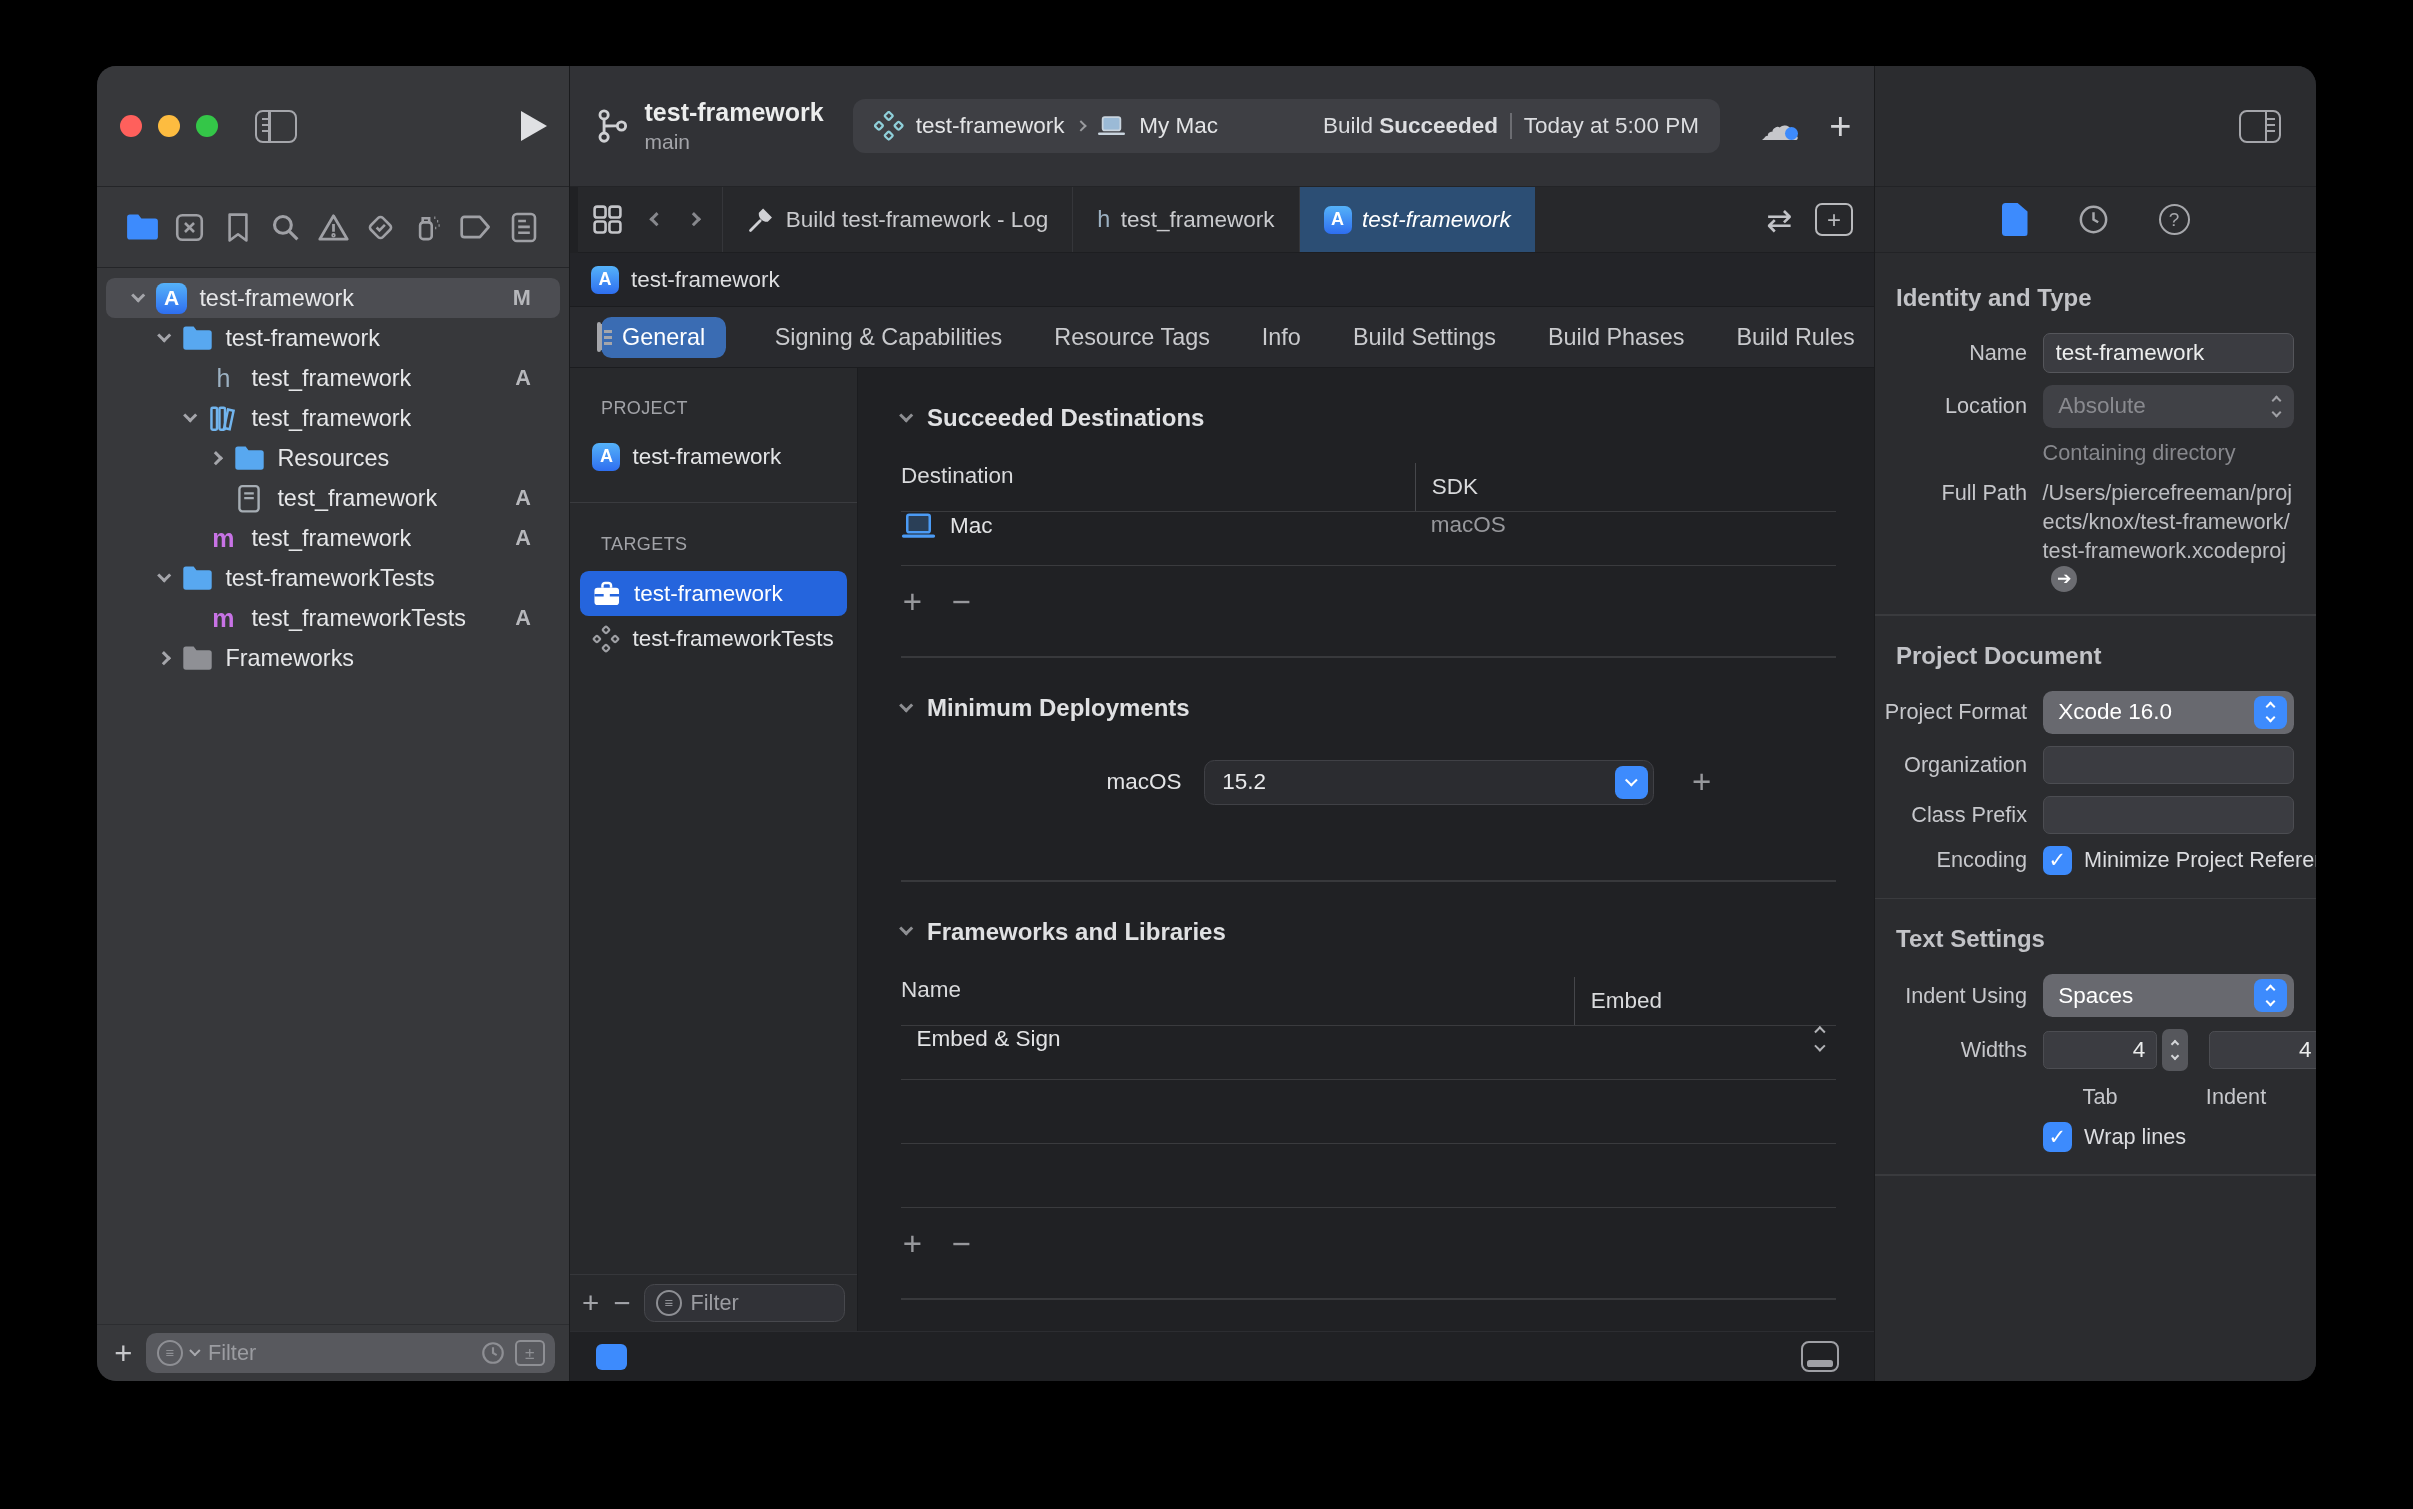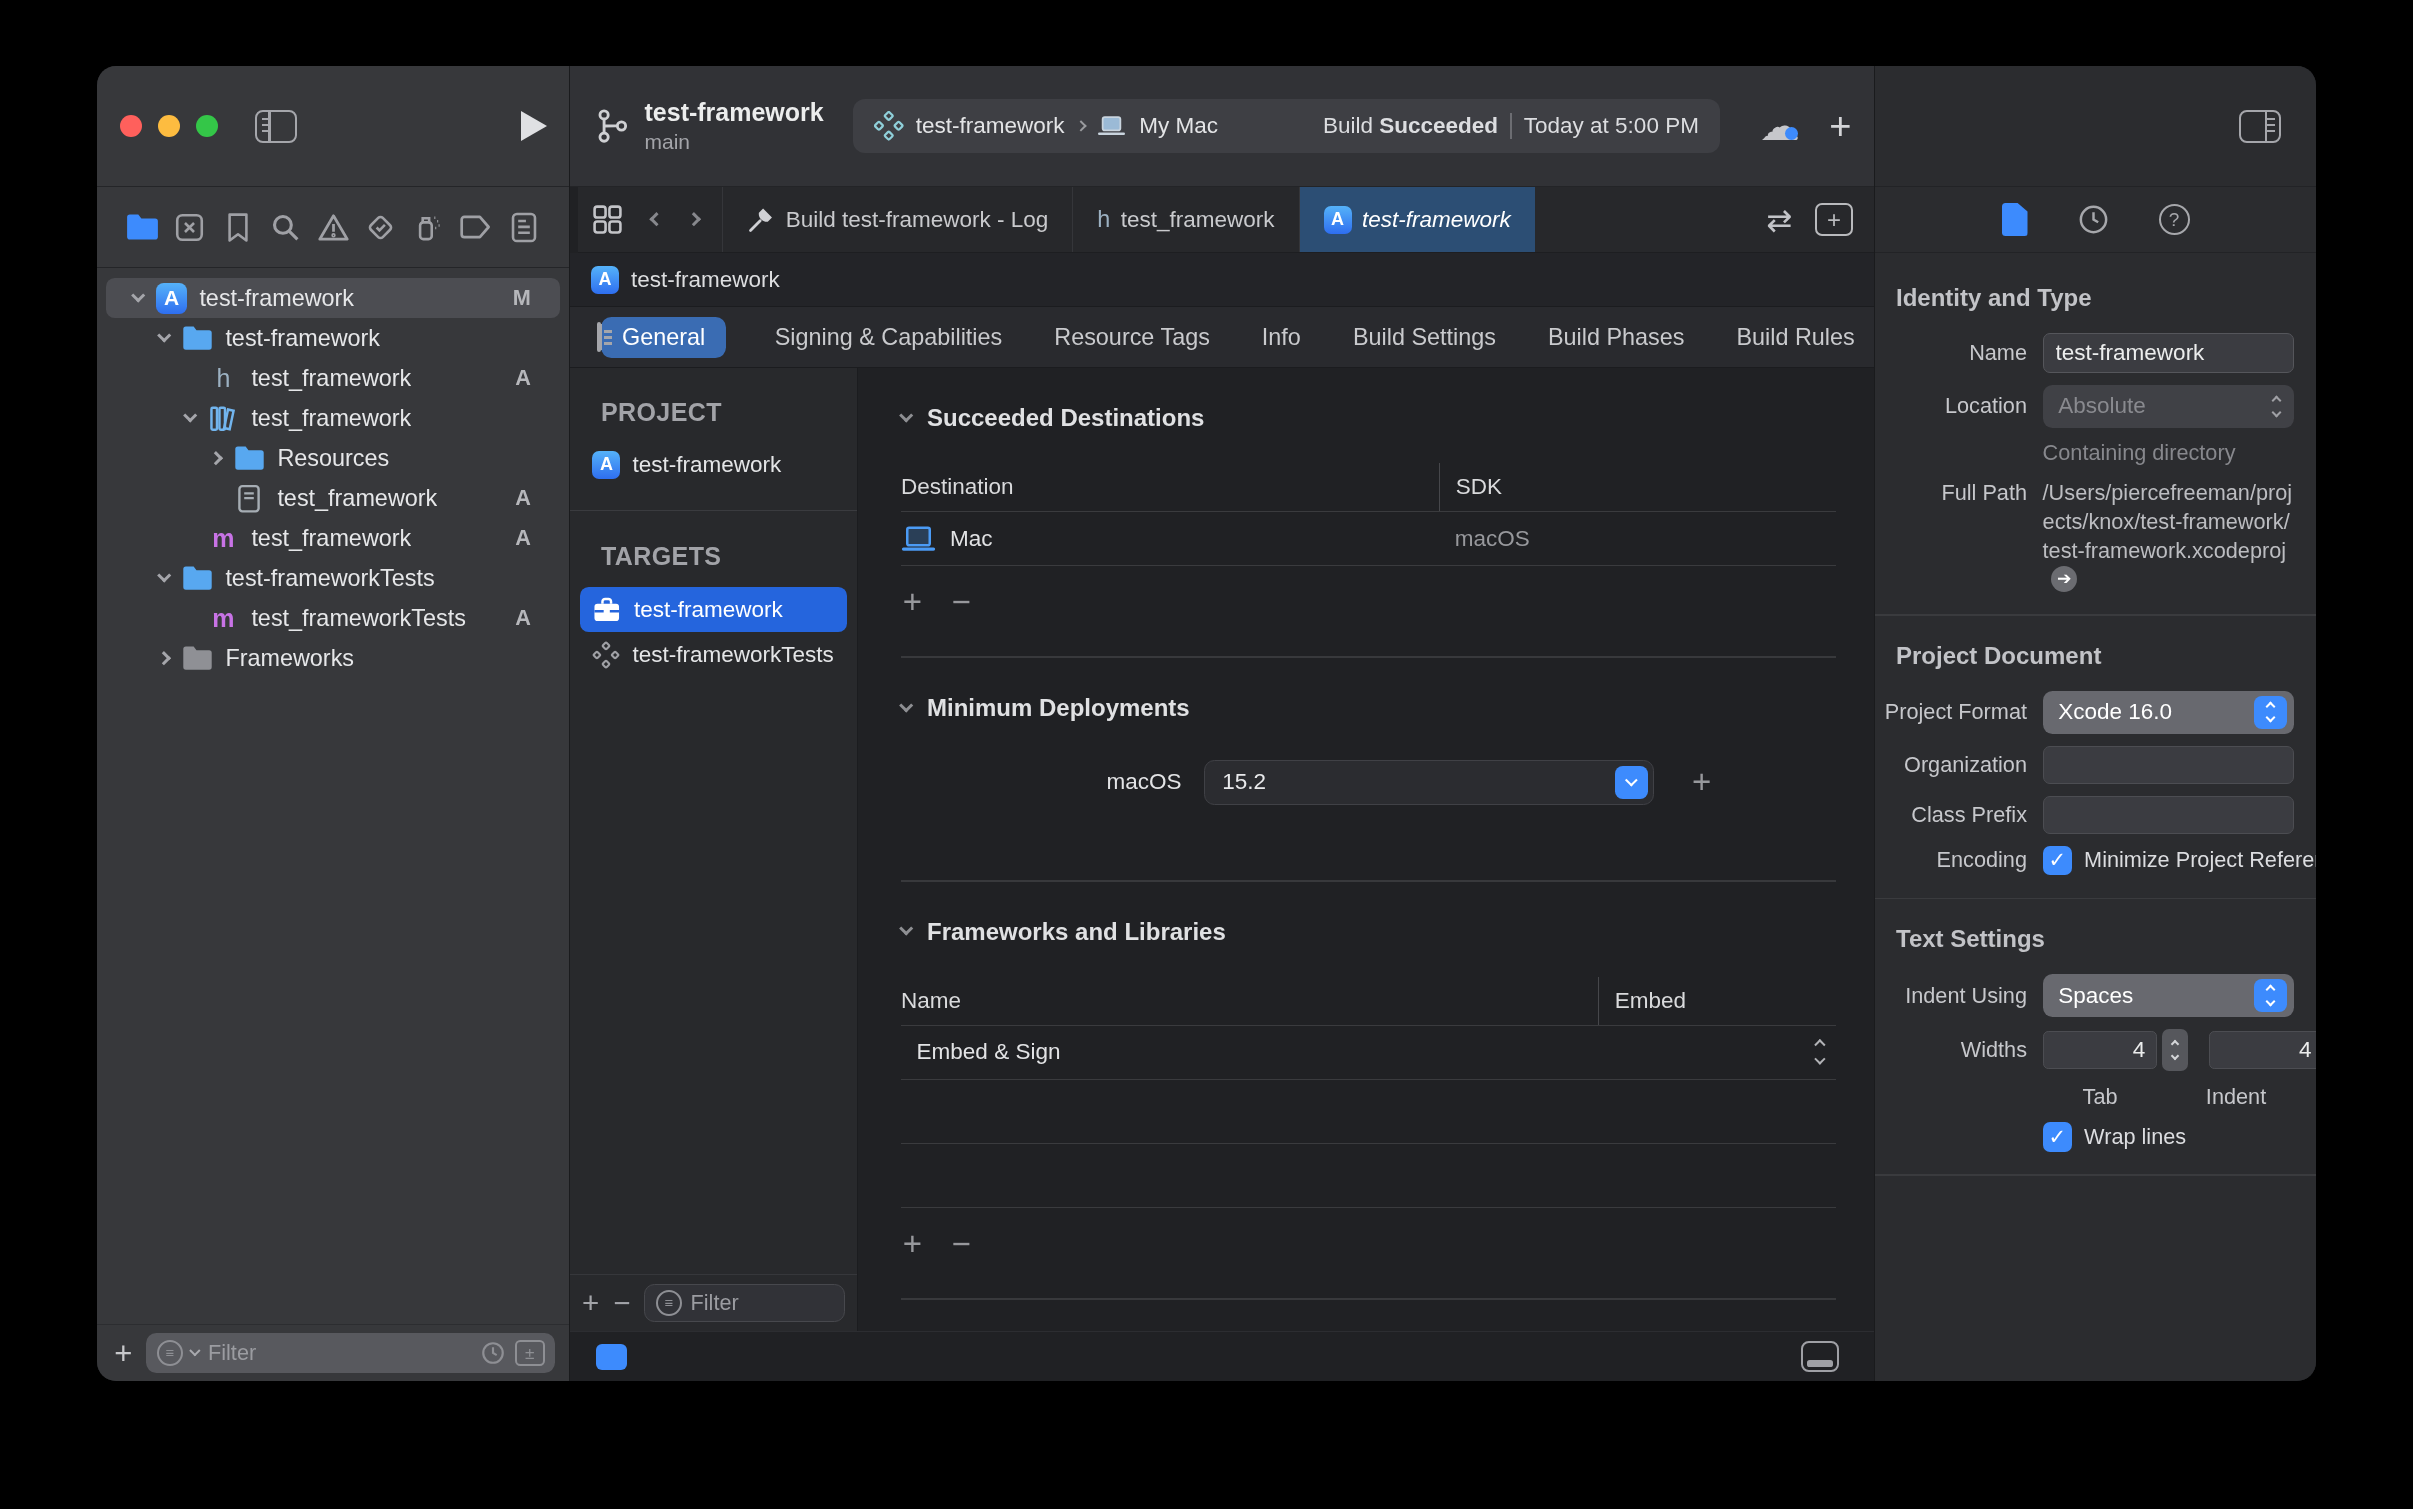--- a/index.html
+++ b/index.html
@@ -88,39 +88,39 @@
   .c-ctabs { height:61px; background:#292a2e; border-bottom:1.7px solid #1b1c1f; display:flex;
     align-items:center; padding:0 27px; font-size:23.4px; color:#c9cacd; }
   .ctabs-row { flex:1; display:flex; align-items:center; justify-content:center; gap:45px; }
   .ctab { padding:7px 3.5px; white-space:nowrap; }
   .ctab.active { background:#3a6cb3; color:#fff; padding:7px 21px; border-radius:10.4px; }
 
   
   .c-body { flex:1; display:flex; min-height:0; }
   .proj-pane { width:288px; background:#28292c; border-right:1.7px solid #1b1c1f; display:flex;
     flex-direction:column; }
-  .pp-header { font-size:25px; font-weight:700; color:#a2a3a8; letter-spacing:0.4px;
+  .pp-header { font-size:18px; font-weight:400; color:#a2a3a8; letter-spacing:0.4px;
     padding:29.5px 0 15.6px 31px; }
   .pp-item { height:45px; display:flex; align-items:center; gap:12px; padding:0 12px; margin:0 10.4px;
     border-radius:8.7px; font-size:22.5px; color:#e4e5e7; white-space:nowrap; }
   .pp-item.sel { background:#2565dd; color:#fff; }
   .pp-div { height:1.7px; background:#3a3b3f; margin:22.5px 0 1.7px 0; }
   .proj-bottom { margin-top:auto; height:57px; border-top:1.7px solid #36373b; display:flex;
     align-items:center; padding:0 12px; gap:14px; }
   .proj-bottom .pm2 { color:#a3a4a9; font-size:29.5px; }
   .filterpill.darkpill { background:#313237; border:1.7px solid #47484d; height:38px; }
   .circfilter { width:26px; height:26px; border:2.2px solid #8e8f94; border-radius:50%;
     display:flex; align-items:center; justify-content:center; color:#8e8f94; font-size:14.7px; line-height:1; }
 
   .settings { flex:1; background:#202124; overflow:hidden; padding:0 38px 0 43px; }
   .sect-head { display:flex; align-items:center; gap:15.6px; font-size:24px; font-weight:700;
     color:#e0e1e3; margin-top:36px; }
   .sect-head .chv { border-color:#8e8f93; }
   .tbl { margin-top:31px; font-size:22.5px; }
-  .tr { display:flex; align-items:center; border-bottom:1.7px solid #3a3b3e;gap:24px; }
+  .tr { display:flex; align-items:flex-start; border-bottom:1.7px solid #3a3b3e; }
   .tr.th { color:#d9dadc; height:49px; }
   .tr.row { height:54px; color:#e2e3e5; }
   .tr.empty { height:64px; }
   .td.c1 { flex:0 0 55%; display:flex; align-items:center; gap:14px; }
   .td.c2 { flex:1; display:flex; align-items:center; gap:14px; }
   .tr.th .td.c2 { border-left:1.7px solid #46474b; padding-left:15.6px; align-self:stretch; }
   .dim { color:#97989c; }
   .pmrow { display:flex; gap:29.5px; margin:17.3px 3.5px 8.7px 1.7px; color:#97989c; font-size:33px; }
   .sect-sep { height:1.7px; background:#38393c; margin-top:35px; }
   .updown { display:flex; flex-direction:column; gap:6px; margin-left:auto; margin-right:12px; }

